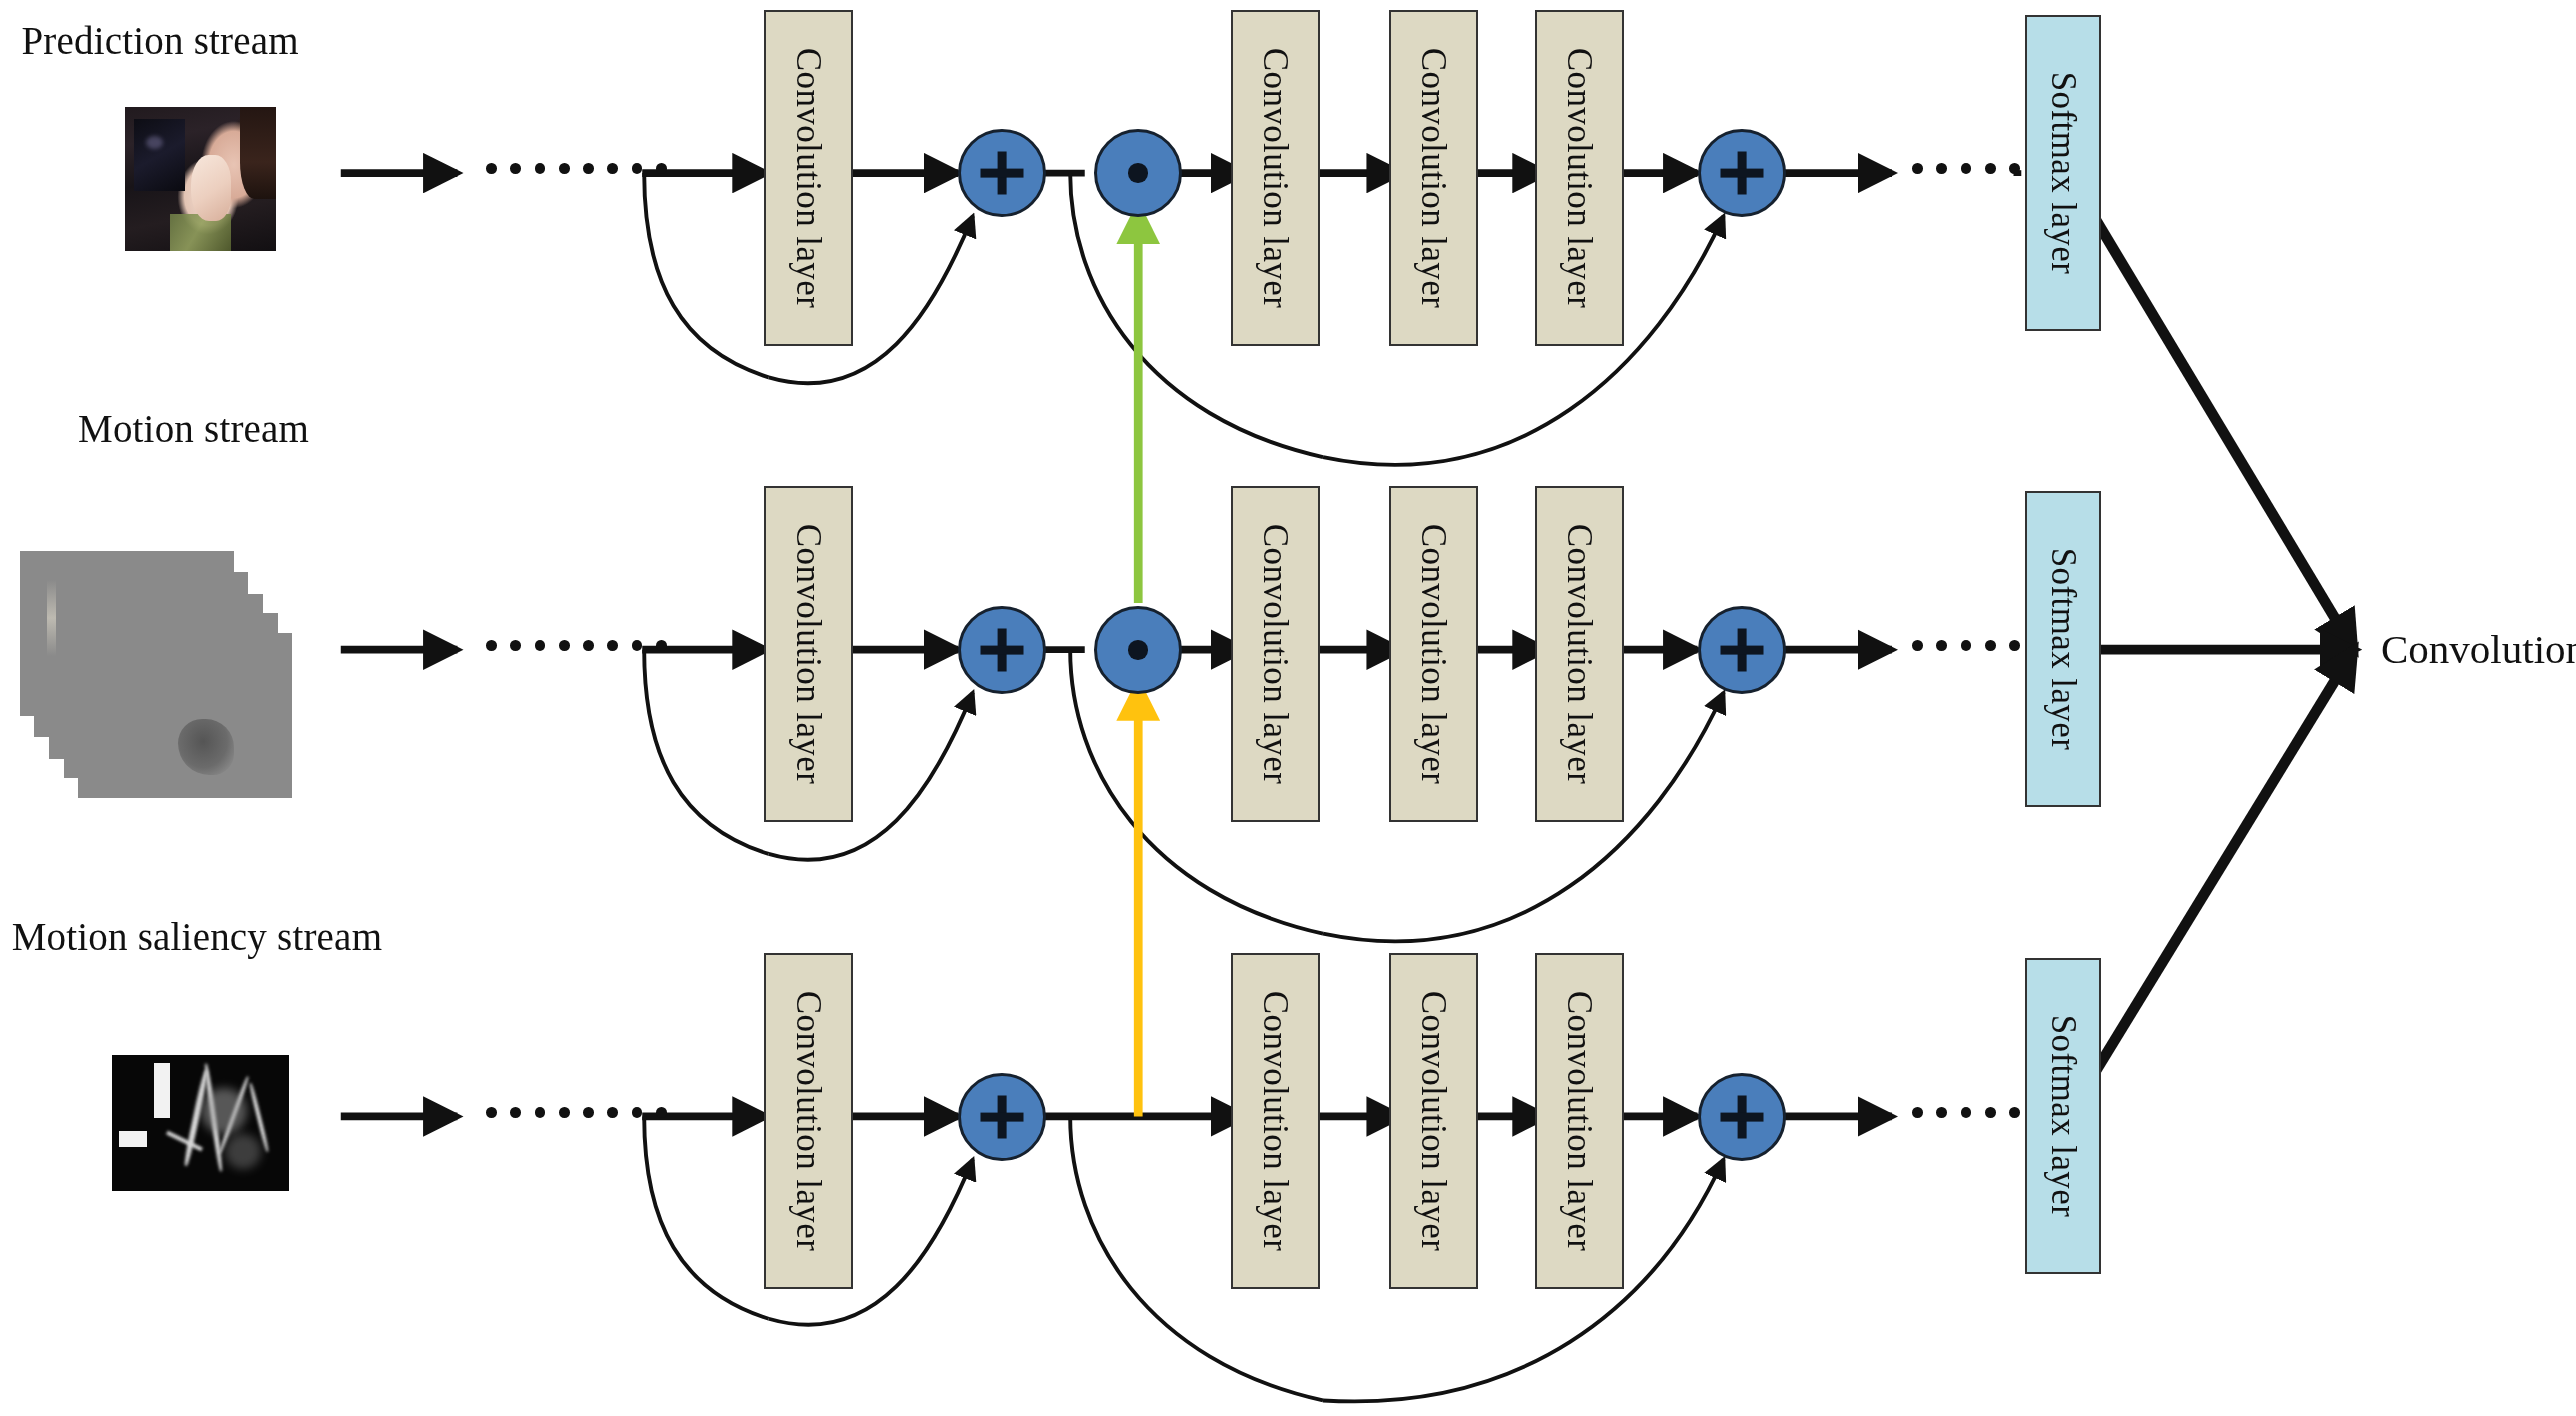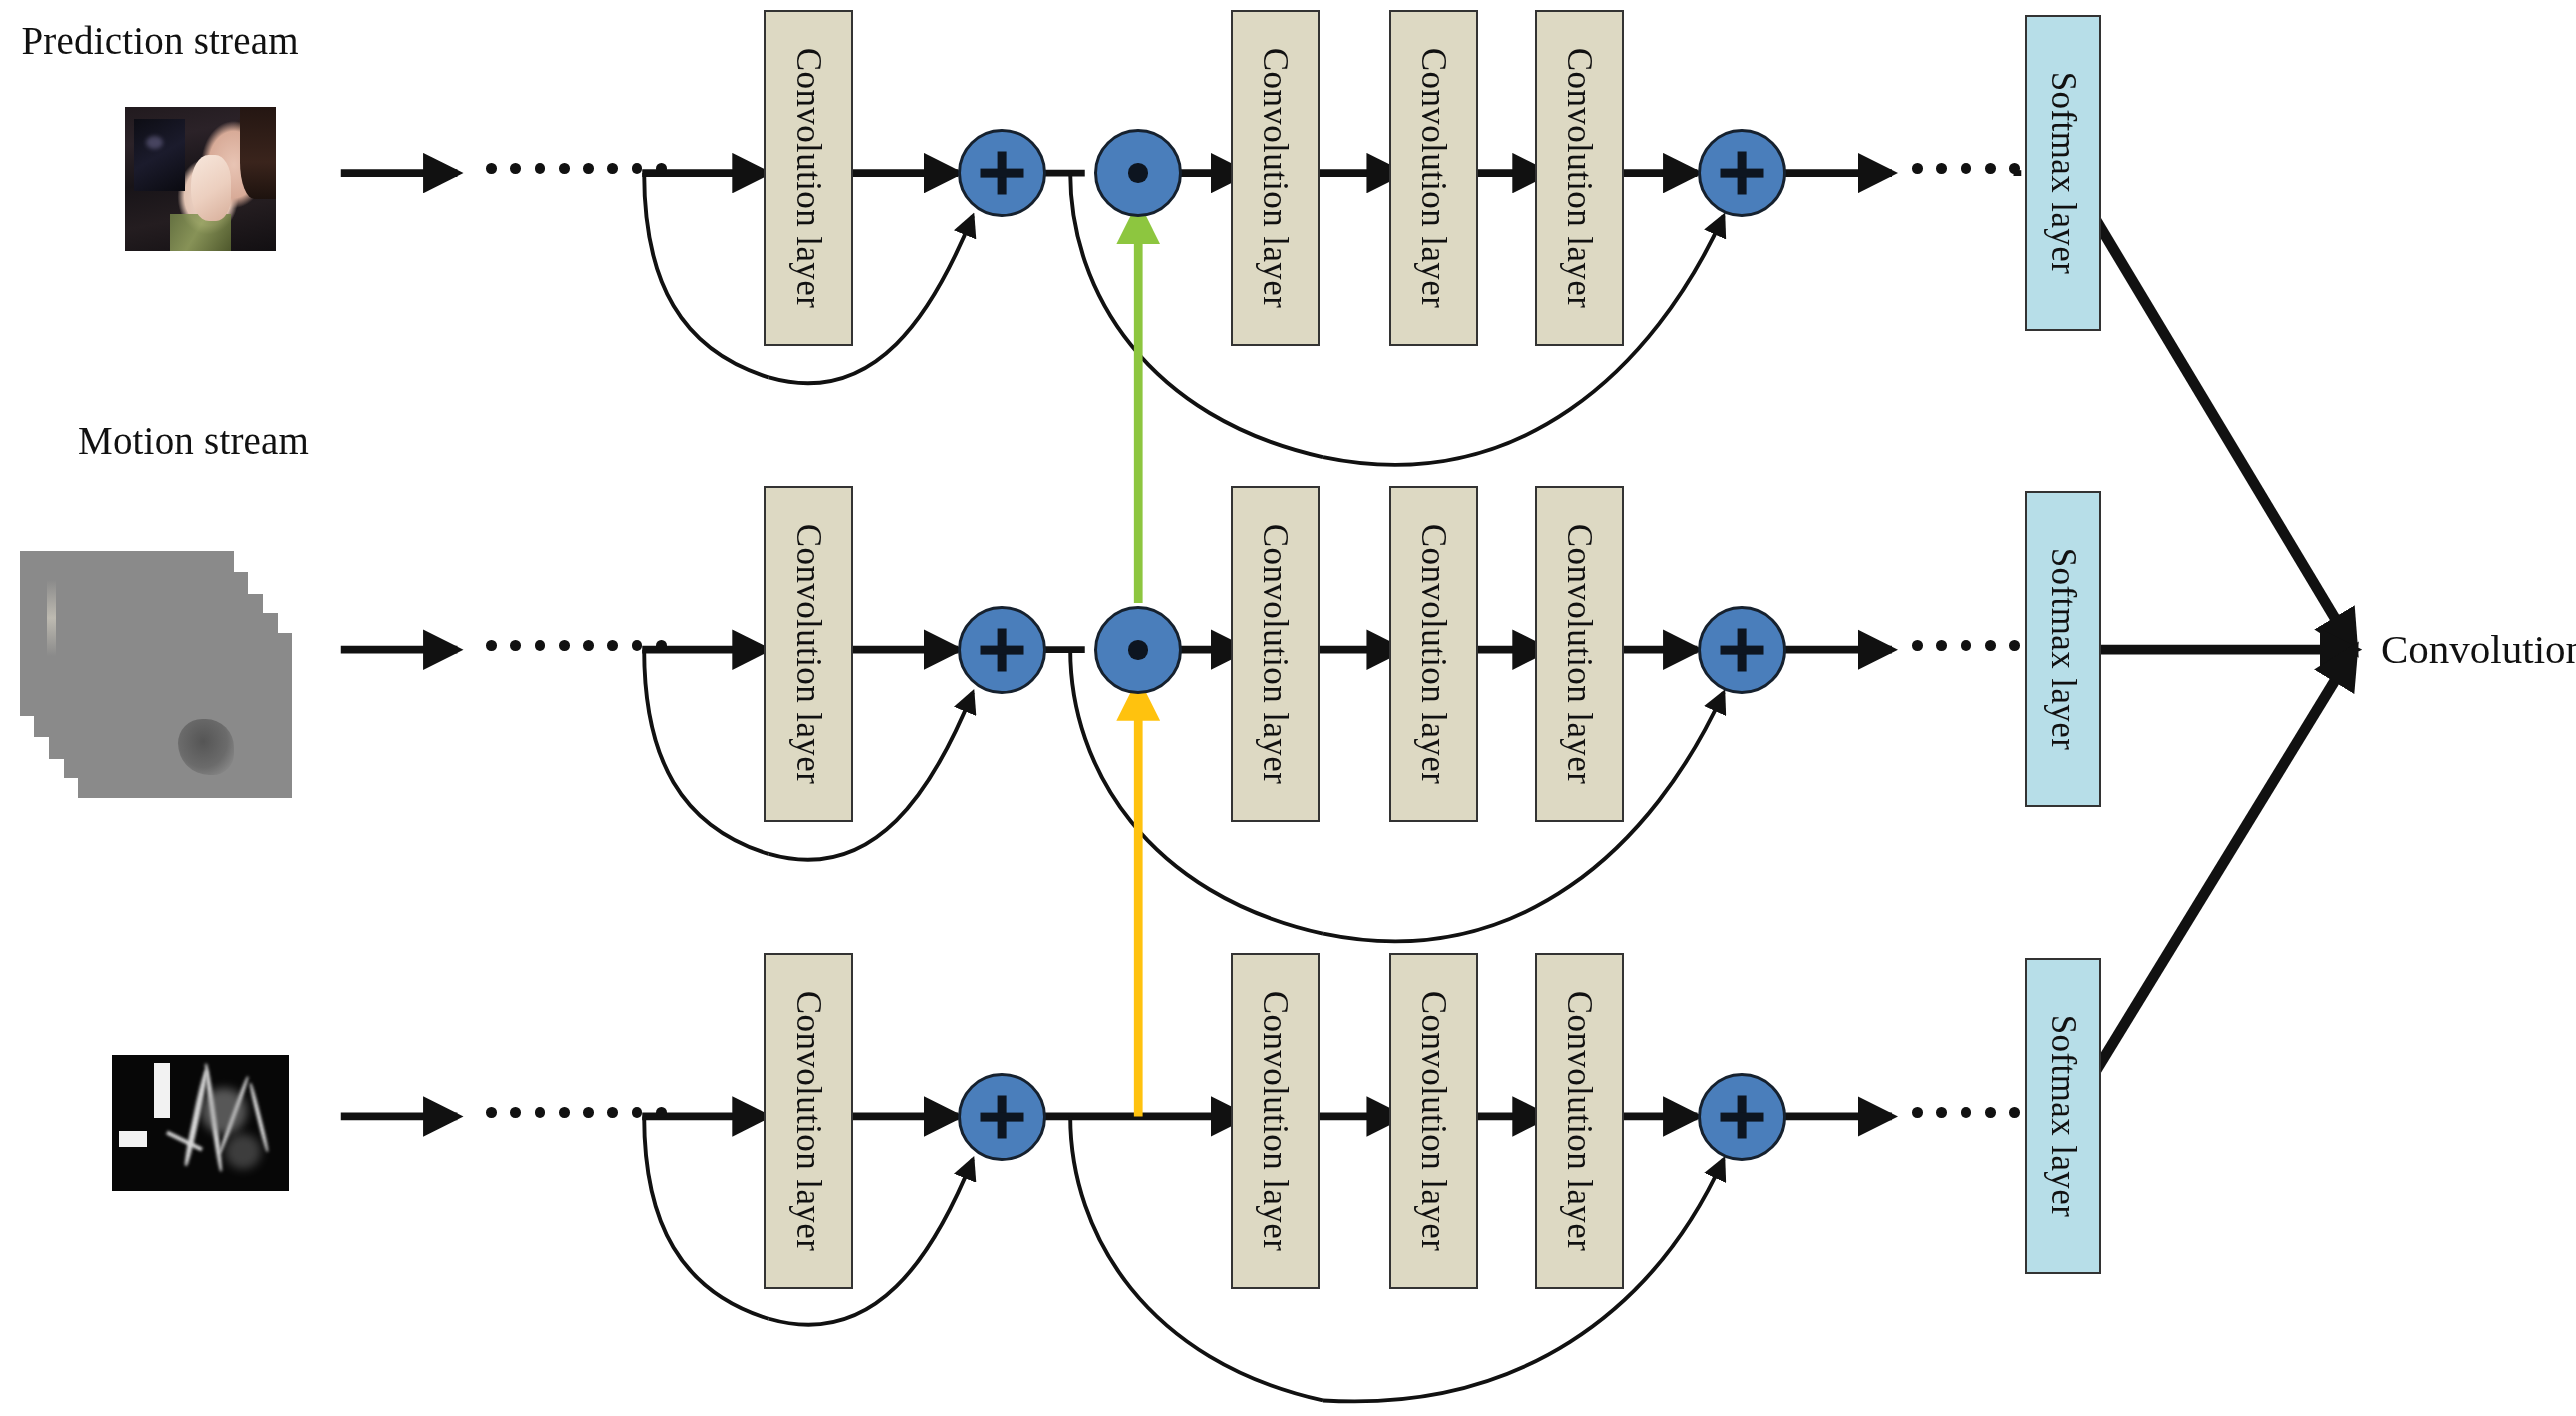--- a/index.html
+++ b/index.html
@@ -328,21 +328,21 @@
     <span style="width:10.7px;height:10.7px;border-radius:50%;background:#111;display:block;"></span>
     <span style="width:10.7px;height:10.7px;border-radius:50%;background:#111;display:block;"></span>
     <span style="width:10.7px;height:10.7px;border-radius:50%;background:#111;display:block;"></span>
     <span style="width:10.7px;height:10.7px;border-radius:50%;background:#111;display:block;"></span>
   </div>
 
   <div class="block block-softmax" style="left:2025px; top:14.6px; width:76px; height:316px;">
     <span class="vlabel">Softmax layer</span>
   </div>
 
-  <div class="stream-title" style="left:78px; top:418px;">Motion stream</div>
+  <div class="stream-title" style="left:78px; top:406px;">Motion stream</div>
 
   <div class="flow-stack" style="left:19.5px; top:545px; width:321px; height:263px;">
     <div class="flow-frame" style="left:58px; top:88px; width:214px; height:165px;"></div>
     <div class="flow-frame" style="left:44px; top:68px; width:214px; height:165px;"></div>
     <div class="flow-frame" style="left:29px; top:49px; width:214px; height:165px;"></div>
     <div class="flow-frame" style="left:14.6px; top:27px; width:214px; height:165px;"></div>
     <div class="flow-frame top" style="left:0px; top:5.8px; width:214px; height:165px;">
       <div class="streak"></div>
     </div>
     <div class="flow-frame" style="left:58px; top:88px; width:214px; height:165px; background:transparent;">
@@ -393,20 +393,21 @@
     <span style="width:10.7px;height:10.7px;border-radius:50%;background:#111;display:block;"></span>
     <span style="width:10.7px;height:10.7px;border-radius:50%;background:#111;display:block;"></span>
     <span style="width:10.7px;height:10.7px;border-radius:50%;background:#111;display:block;"></span>
     <span style="width:10.7px;height:10.7px;border-radius:50%;background:#111;display:block;"></span>
   </div>
 
   <div class="block block-softmax" style="left:2025px; top:491px; width:76px; height:316px;">
     <span class="vlabel">Softmax layer</span>
   </div>
 
+  <div class="stream-title" style="left:11.7px; top:914px;">Motion saliency stream</div>
 
   <div class="thumb thumb-saliency" style="left:112px; top:1055px; width:177px; height:136px;">
     <div class="bright-patch" style="left:24%; top:6%; width:9%; height:40%;"></div>
     <div class="bright-patch" style="left:4%; top:56%; width:16%; height:12%;"></div>
     <div class="edge" style="left:46%; top:10%; width:5.8px; height:72%; transform:rotate(12deg); border-radius:40%;"></div>
     <div class="edge" style="left:56%; top:6%; width:4.9px; height:80%; transform:rotate(-8deg); border-radius:40%;"></div>
     <div class="edge" style="left:68%; top:14%; width:3.9px; height:60%; transform:rotate(20deg); border-radius:40%;"></div>
     <div class="edge" style="left:82%; top:20%; width:3.9px; height:52%; transform:rotate(-14deg); border-radius:40%;"></div>
     <div class="soft" style="left:50%; top:24%; width:26%; height:34%; background:#9a9a9a; opacity:0.55;"></div>
     <div class="soft" style="left:64%; top:58%; width:20%; height:26%; background:#808080; opacity:0.45;"></div>

